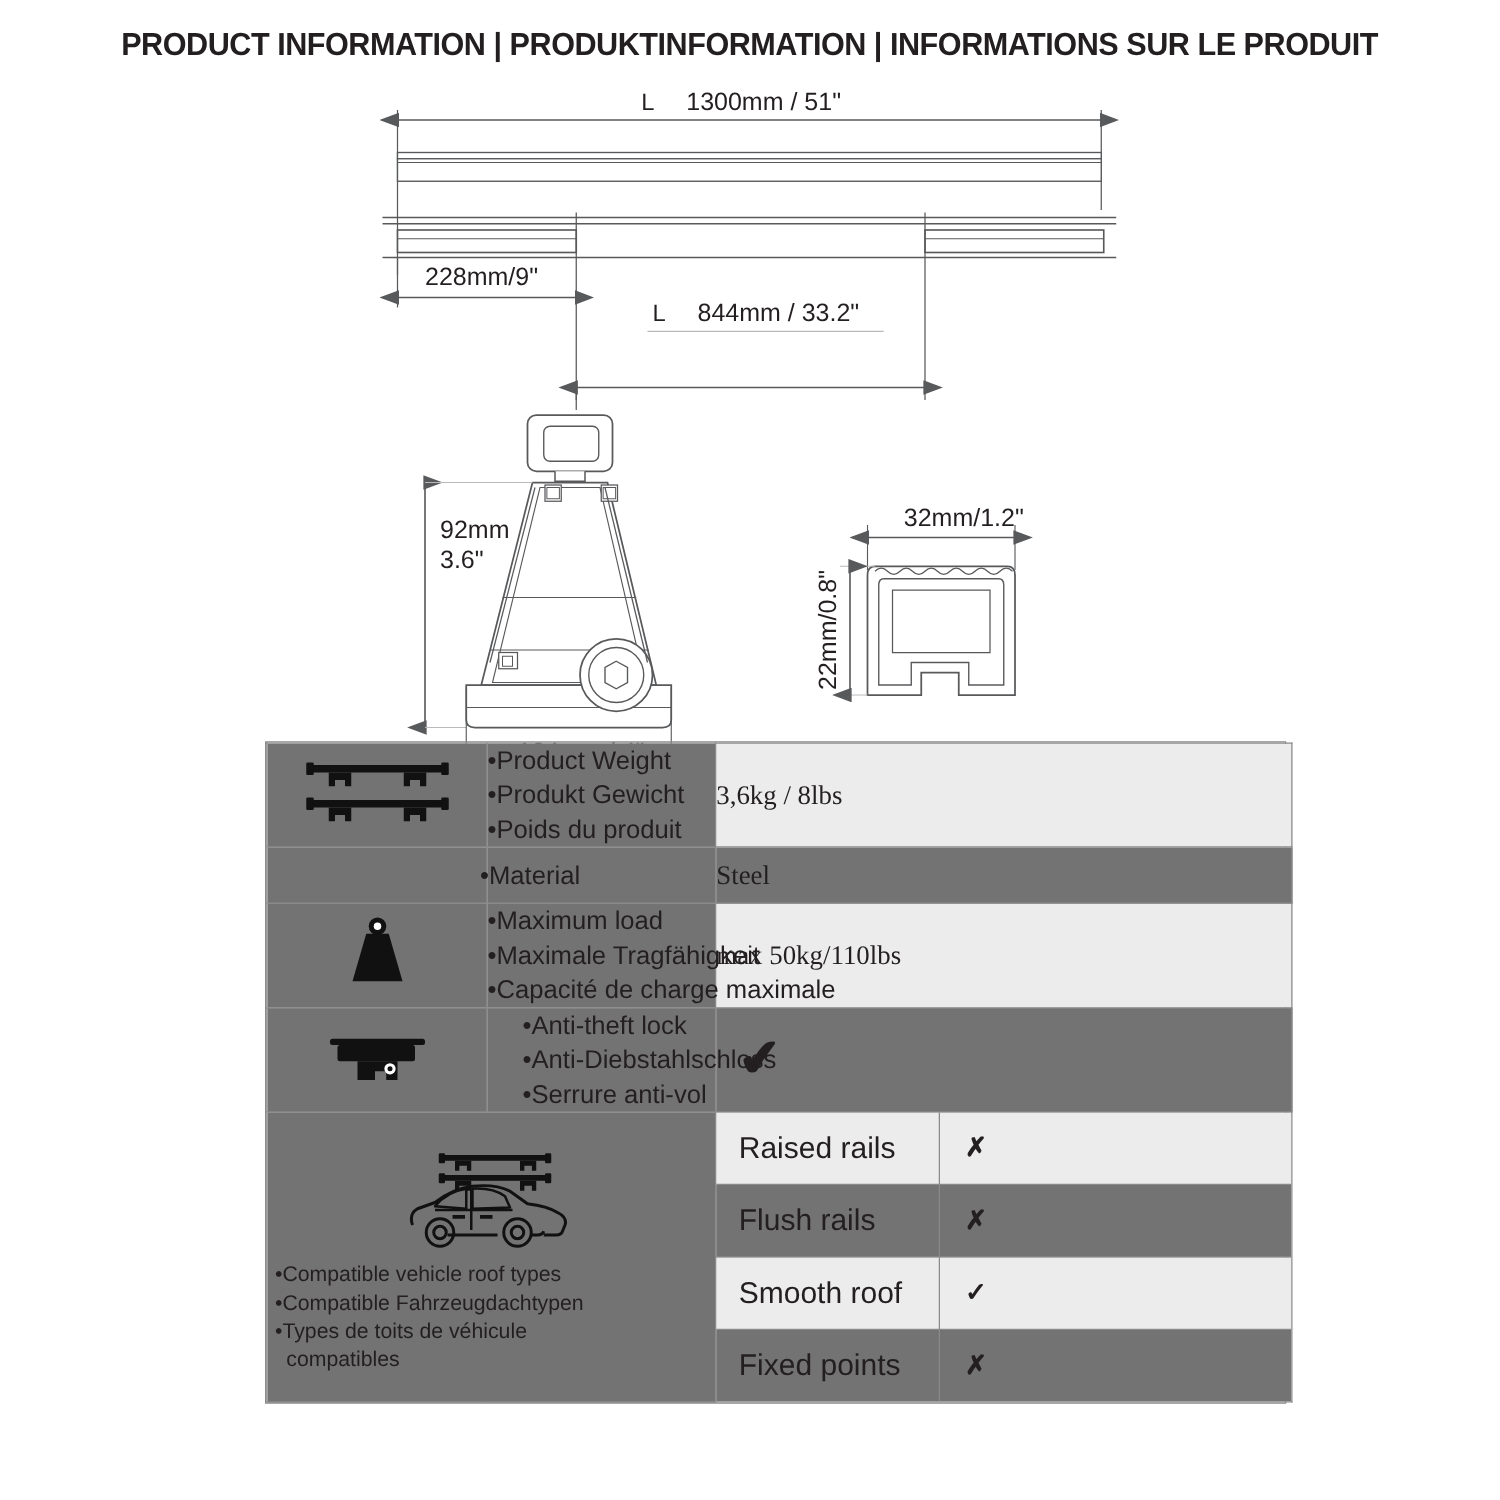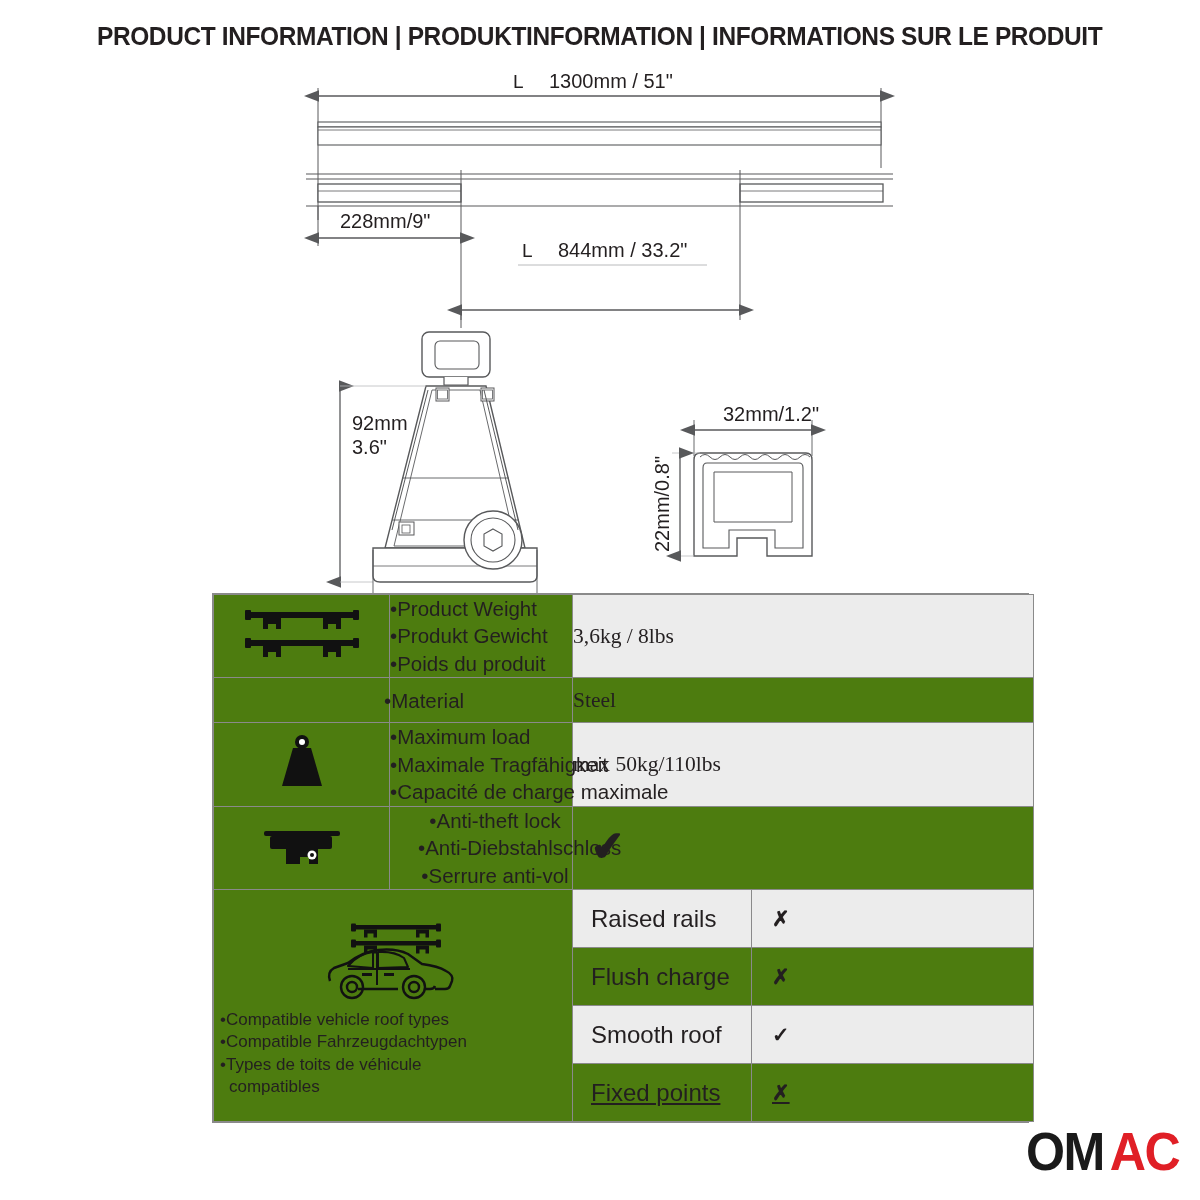--- a/index.html
+++ b/index.html
@@ -50,28 +50,28 @@
   .col-label{width:182px;}
   .col-value{width:460px;font-family:Liberation Serif, serif;}
 
   .icon-cell{text-align:center;padding:6px 0;}
   .label-cell{
     font-size:20.5px;
     line-height:1.34;
     padding:4px 2px 4px 8px;
     white-space:nowrap;
   }
-  .label-cell.center-lbl{padding-left:28px;text-align:center;}
+  .label-cell.center-lbl{padding-left:28px;}
   .value-cell{
     font-size:21.5px;
     padding-left:22px;
     color:#231f20;
   }
   .shade{background:#ececec;}
-  .white{background:#4d7c0f;}
+  .white{background:#737373;}
 
   .check-big{
     font-size:40px;line-height:1;
     font-weight:bold;
     padding-left:18px;
     display:inline-block;
     transform:scaleX(1.05) rotate(-6deg);
   }
 
   
@@ -80,21 +80,21 @@
   .roof-table td{
     border:1.5px solid #8a8a8a;
     height:57px;
     font-size:24px;
     padding:0 0 0 18px;
   }
   .roof-table td.mark{padding-left:20px;font-size:21px;font-weight:bold;}
   .roof-name{width:160px;}
   .roof-table tr td:first-child{border-left:none;}
   .roof-table tr:first-child td{border-top:none;}
-  .roof-table tr:last-child td{border-bottom:none;text-decoration:underline;}
+  .roof-table tr:last-child td{border-bottom:none;}
   .roof-table tr td:last-child{border-right:none;}
 
   .compat-cell{
     text-align:left;
     padding:10px 4px 12px 12px;
     vertical-align:top;
   }
   .compat-icon{text-align:center;margin-top:6px;margin-bottom:4px;}
   .compat-text{
     font-size:17px;line-height:1.32;
@@ -382,36 +382,33 @@
             </div>
           </td>
           <td class="roof-wrap">
             <table class="roof-table">
               <tbody>
                 <tr class="shade">
                   <td class="roof-name">Raised rails</td>
                   <td class="mark">✗</td>
                 </tr>
                 <tr class="white">
-                  <td class="roof-name">Flush charge</td>
+                  <td class="roof-name">Flush rails</td>
                   <td class="mark">✗</td>
                 </tr>
                 <tr class="shade">
                   <td class="roof-name">Smooth roof</td>
                   <td class="mark">✓</td>
                 </tr>
                 <tr class="white">
                   <td class="roof-name">Fixed points</td>
                   <td class="mark">✗</td>
                 </tr>
               </tbody>
             </table>
           </td>
         </tr>
       </tbody>
     </table>
   </div>
 
-  <div class="logo">
-    <span class="logo-text logo-om">OM</span><span class="logo-text logo-ac">AC</span>
-  </div>
 
 </div>
 
 </body></html>

